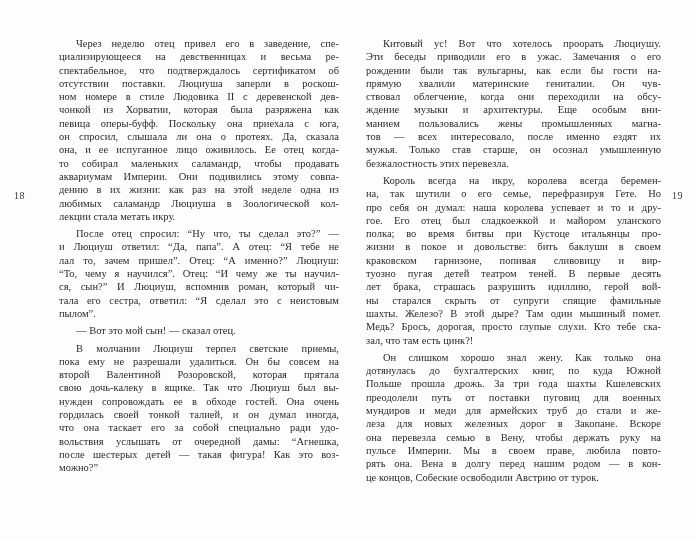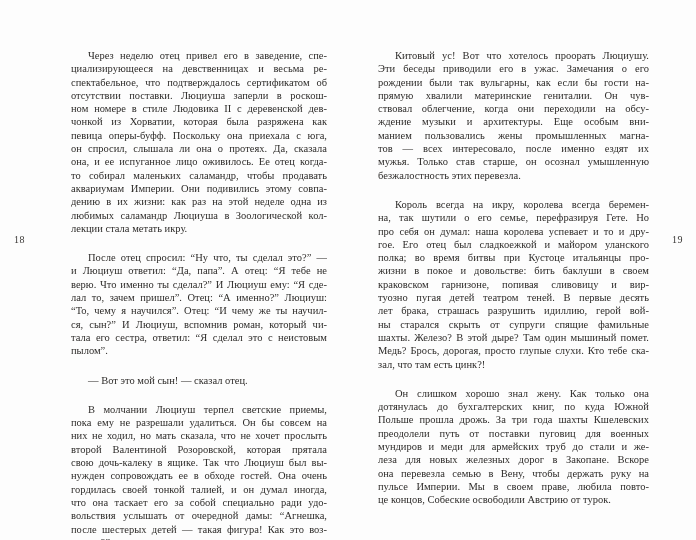--- a/index.html
+++ b/index.html
@@ -20,38 +20,37 @@
   }
   .page-col {
     position: absolute;
     top: 33px;
     color: #2e2c2a;
     font-size: 10.5px;
     line-height: 13.3px;
   }
   .page-col.left  { left: 55px;  width: 288px; }
   .page-col.right { left: 362px; width: 303px; }
-  .para { margin: 16px; padding: 0; }
+  .para { margin: 4px; padding: 0; }
   .line {
     text-align: justify;
     text-align-last: justify;
     white-space: nowrap;
     overflow: hidden;
     height: 13.3px;
   }
   .line.first { text-indent: 17px; }
   .line.last  { text-align-last: left; }
   .it { }
   .page-number {
     position: absolute;
     top: 190px;
     font-size: 10px;
     color: #3a3836;
     letter-spacing: 0.5px;
-    margin-top: 44px;
   }
   .page-number.pn-left  { left: 14px; }
   .page-number.pn-right { left: 672px; }
 </style>
 </head>
 <body>
 
 <div class="spread">
 
   <div class="page-number pn-left">18</div>
@@ -69,34 +68,32 @@
         <div class="line"><span>она, и ее испуганное лицо оживилось. Ее отец когда-</span></div>
         <div class="line"><span>то собирал маленьких саламандр, чтобы продавать</span></div>
         <div class="line"><span>аквариумам Империи. Они подивились этому совпа-</span></div>
         <div class="line"><span>дению в их жизни: как раз на этой неделе одна из</span></div>
         <div class="line"><span>любимых саламандр Люциуша в Зоологической кол-</span></div>
         <div class="line last"><span>лекции стала метать икру.</span></div>
       </div>
       <div class="para">
         <div class="line first"><span>После отец спросил: “Ну что, ты сделал это?” —</span></div>
         <div class="line"><span>и Люциуш ответил: “Да, папа”. А отец: “Я тебе не</span></div>
-        <div class="line"><span>верю. Что именно ты сделал?” И Люциуш ему: “Я сде-</span></div>
         <div class="line"><span>лал то, зачем пришел”. Отец: “А именно?” Люциуш:</span></div>
         <div class="line"><span>“То, чему я научился”. Отец: “И чему же ты научил-</span></div>
         <div class="line"><span>ся, сын?” И Люциуш, вспомнив роман, который чи-</span></div>
         <div class="line"><span>тала его сестра, ответил: “Я сделал это с неистовым</span></div>
         <div class="line last"><span>пылом”.</span></div>
       </div>
       <div class="para">
         <div class="line first last"><span>— Вот это мой сын! — сказал отец.</span></div>
       </div>
       <div class="para">
         <div class="line first"><span>В молчании Люциуш терпел светские приемы,</span></div>
         <div class="line"><span>пока ему не разрешали удалиться. Он бы совсем на</span></div>
-        <div class="line"><span>них не ходил, но мать сказала, что не хочет прослыть</span></div>
         <div class="line"><span>второй Валентиной Розоровской, которая прятала</span></div>
         <div class="line"><span>свою дочь-калеку в ящике. Так что Люциуш был вы-</span></div>
         <div class="line"><span>нужден сопровождать ее в обходе гостей. Она очень</span></div>
         <div class="line"><span>гордилась своей тонкой талией, и он думал иногда,</span></div>
         <div class="line"><span>что она таскает его за собой специально ради удо-</span></div>
         <div class="line"><span>вольствия услышать от очередной дамы: “Агнешка,</span></div>
         <div class="line"><span>после шестерых детей — такая фигура! Как это воз-</span></div>
         <div class="line last"><span>можно?”</span></div>
       </div>
     </div>
@@ -131,19 +128,20 @@
       </div>
       <div class="para">
         <div class="line first"><span>Он слишком хорошо знал жену. Как только она</span></div>
         <div class="line"><span>дотянулась до бухгалтерских книг, по куда Южной</span></div>
         <div class="line"><span>Польше прошла дрожь. За три года шахты Кшелевских</span></div>
         <div class="line"><span>преодолели путь от поставки пуговиц для военных</span></div>
         <div class="line"><span>мундиров и меди для армейских труб до стали и же-</span></div>
         <div class="line"><span>леза для новых железных дорог в Закопане. Вскоре</span></div>
         <div class="line"><span>она перевезла семью в Вену, чтобы держать руку на</span></div>
         <div class="line"><span>пульсе Империи. Мы в своем праве, любила повто-</span></div>
+        <div class="line"><span>рять она. Вена в долгу перед нашим родом — в кон-</span></div>
         <div class="line last"><span>це концов, Собеские освободили Австрию от турок.</span></div>
       </div>
     </div>
 
   <div class="page-number pn-right">19</div>
 
 </div>
 
 </body></html>

